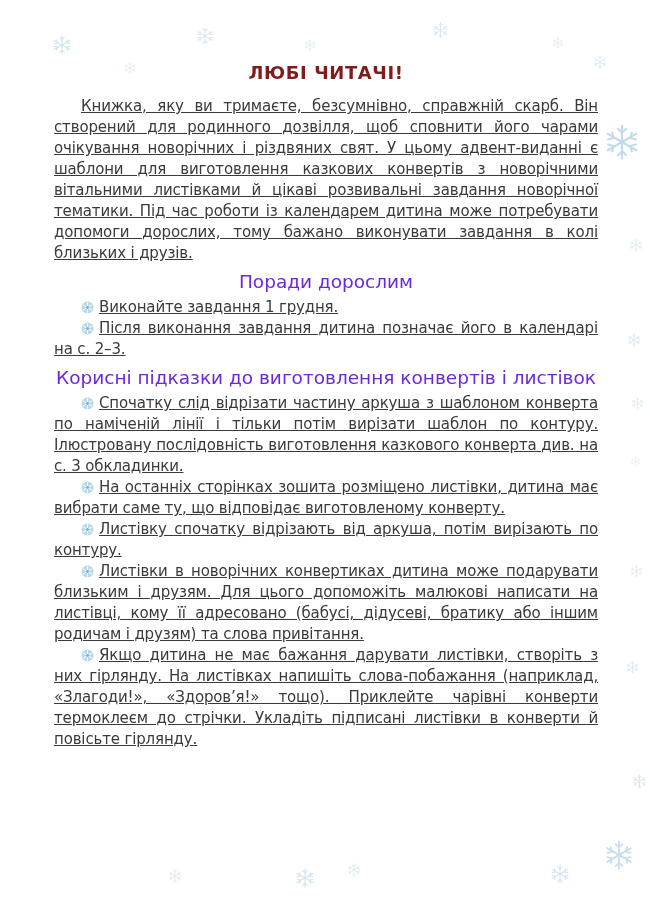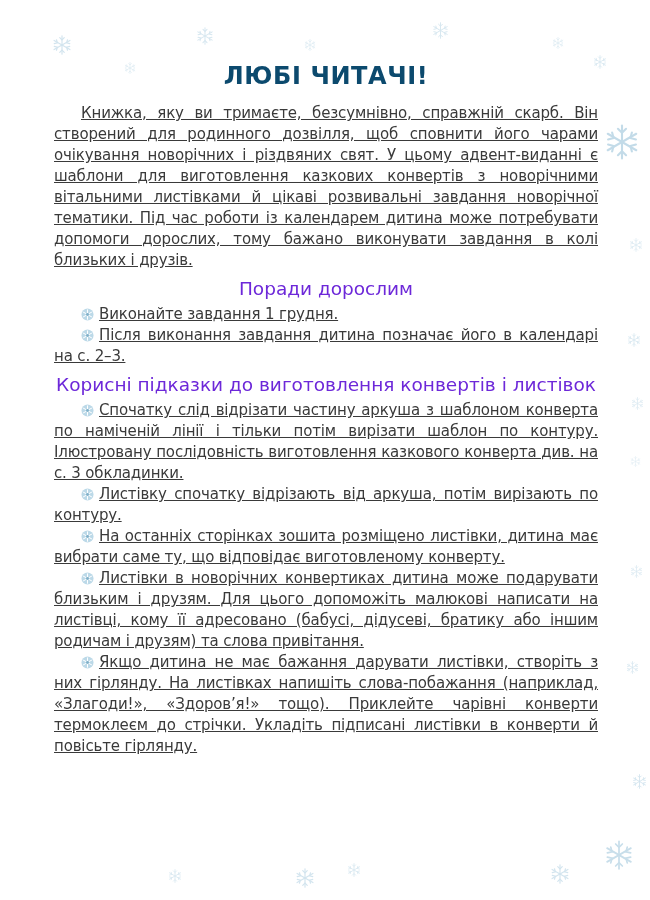--- a/index.html
+++ b/index.html
@@ -11,24 +11,24 @@
     font-family:"DejaVu Sans","Liberation Sans",sans-serif;
     color:#3a3a3a;
   }
   .content{
     position:absolute;
     left:54px;right:52px;top:62px;
   }
   .page-title{
     margin:0 0 13px 0;
     text-align:center;
-    font-size:24px;
+    font-size:18px;
     font-weight:bold;
     letter-spacing:0.6px;
-    color:#0c4a6e;
+    color:#7f1d1d;
   }
   .section-heading{
     margin:7px 0 5px 0;
     text-align:center;
     font-size:18.5px;
     font-weight:normal;
     color:#6d28d9;
   }
   p.body-par{
     margin:0;
@@ -170,24 +170,24 @@
     <p class="body-par"><svg class="bullet-icon">
           <use href="#bsf"></use>
         </svg><span>Після виконання завдання дитина позначає його в календарі на с. 2–3.</span></p>
 
     <h2 class="section-heading">Корисні підказки до виготовлення конвертів і листівок</h2>
     <p class="body-par"><svg class="bullet-icon">
           <use href="#bsf"></use>
         </svg><span>Спочатку слід відрізати частину аркуша з шаблоном конверта по наміченій лінії і тільки потім вирізати шаблон по контуру. Ілюстровану послідовність виготовлення казкового конверта див. на с. 3 обкладинки.</span></p>
     <p class="body-par"><svg class="bullet-icon">
           <use href="#bsf"></use>
-        </svg><span>Листівку спочатку відрізають від аркуша, потім вирізають по контуру.</span></p>
+        </svg><span>На останніх сторінках зошита розміщено листівки, дитина має вибрати саме ту, що відповідає виготовленому конверту.</span></p>
     <p class="body-par"><svg class="bullet-icon">
           <use href="#bsf"></use>
-        </svg><span>На останніх сторінках зошита розміщено листівки, дитина має вибрати саме ту, що відповідає виготовленому конверту.</span></p>
+        </svg><span>Листівку спочатку відрізають від аркуша, потім вирізають по контуру.</span></p>
     <p class="body-par"><svg class="bullet-icon">
           <use href="#bsf"></use>
         </svg><span>Листівки в новорічних конвертиках дитина може подарувати близьким і друзям. Для цього допоможіть малюкові написати на листівці, кому її адресовано (бабусі, дідусеві, братику або іншим родичам і друзям) та слова привітання.</span></p>
     <p class="body-par"><svg class="bullet-icon">
           <use href="#bsf"></use>
         </svg><span>Якщо дитина не має бажання дарувати листівки, створіть з них гірлянду. На листівках напишіть слова-побажання (наприклад, «Злагоди!», «Здоров’я!» тощо). Приклейте чарівні конверти термоклеєм до стрічки. Укладіть підписані листівки в конверти й повісьте гірлянду.</span></p>
 
   </div>
 </div>
 

